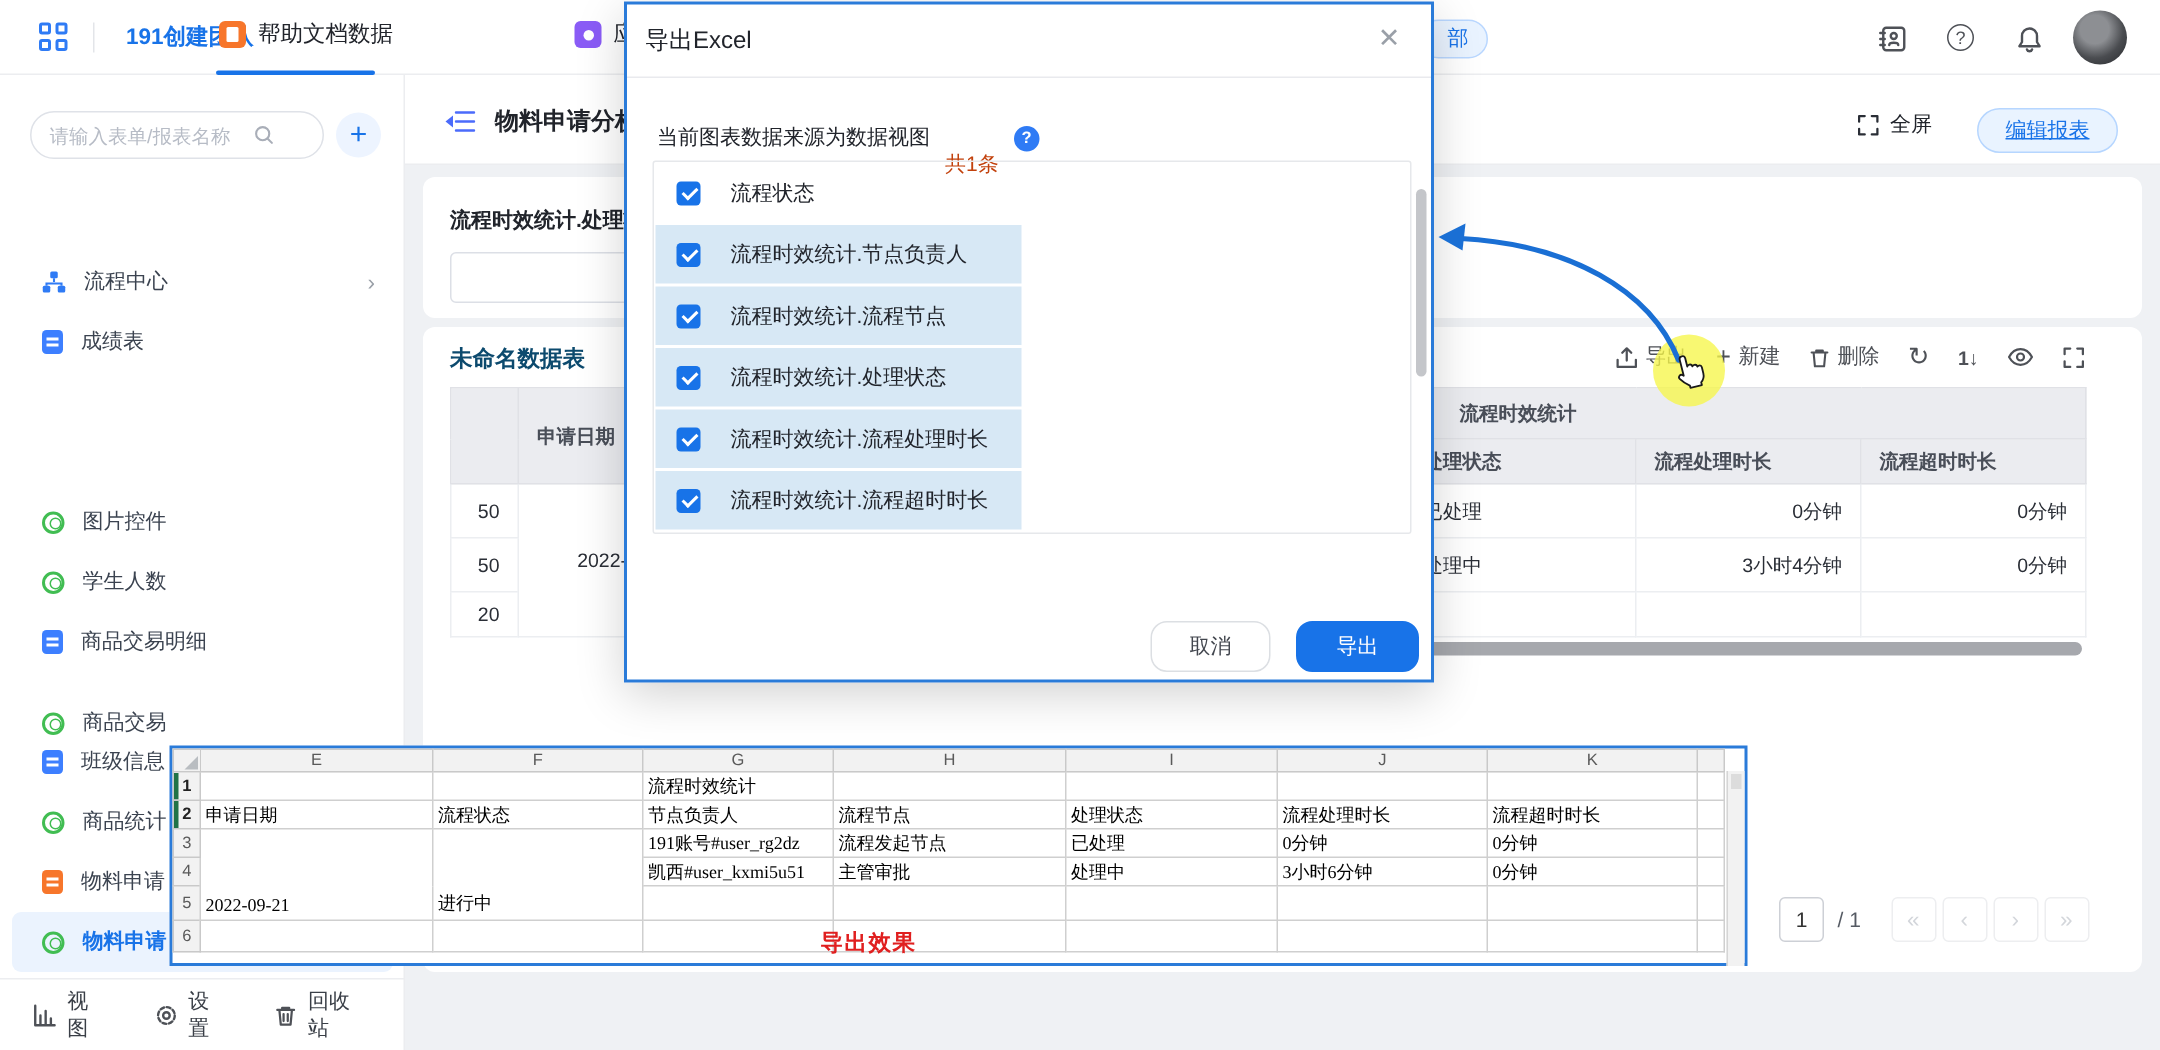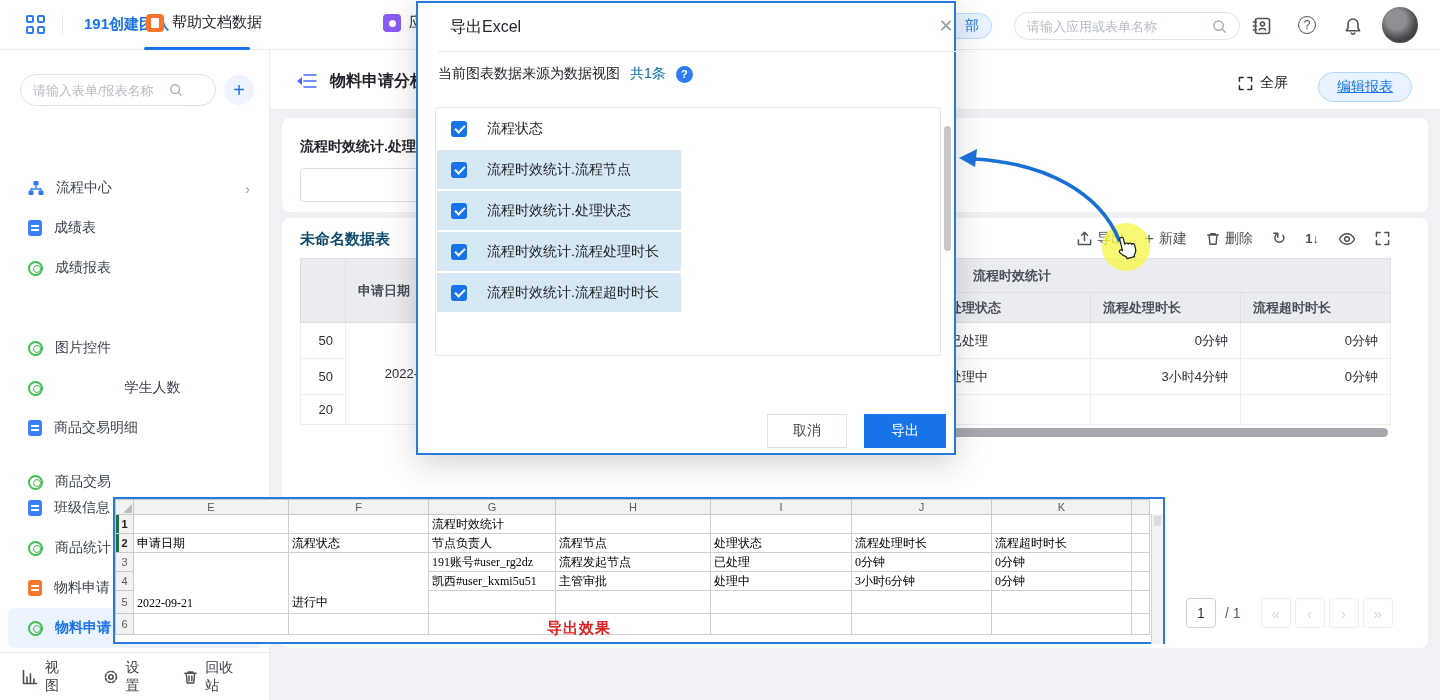--- a/index.html
+++ b/index.html
@@ -64,34 +64,34 @@
   .dt .num { text-align:right; }
   .dt th.gh { padding-left:36px; }
   .hscroll { position:absolute; left:668px; top:210px; width:438px; height:9px; border-radius:5px; background:#a6a8ad; }
   .pager { position:absolute; left:904px; top:380px; display:flex; align-items:center; font-size:14px; color:#555a63; }
   .pager input { width:30px; height:30px; border:1px solid #cdd0d6; border-radius:4px; text-align:center; font-size:14px; color:#333; outline:none; font-family:inherit; }
   .pager .total { margin:0 16px 0 9px; }
   .pbtn { width:30px; height:30px; border:1px solid #edeef0; border-radius:4px; background:#fff; color:#d3d6db; font-size:15px; display:flex; align-items:center; justify-content:center; margin-left:4px; }
 
   
   .modal { position:absolute; left:416px; top:1px; width:540px; height:454px; background:#fff; border:2px solid #2a7bd9; box-shadow:0 8px 30px rgba(0,0,0,.18); z-index:50; }
-  .mo-head { position:absolute; left:0; top:0; width:100%; height:49px; border-bottom:1px solid #e9eaee; display:flex; align-items:center; padding:0 12px;margin-left:20px; }
+  .mo-head { position:absolute; left:0; top:0; width:100%; height:49px; border-bottom:1px solid #e9eaee; display:flex; align-items:center; padding:0 12px; }
   .mo-title { font-size:16px; color:#21242b; }
   .mo-close { position:absolute; right:16px; top:12px; font-size:18px; color:#9aa0a8; width:24px; text-align:center; }
   .mo-info { position:absolute; left:20px; top:62px; display:flex; align-items:center; gap:10px; font-size:14px; color:#21242b; }
-  .mo-count { color:#0369a1; }
+  .mo-count { color:#c2410c;margin-top:36px; }
   .mo-help { width:17px; height:17px; border-radius:50%; background:#2f7bf5; color:#fff; font-size:11px; display:flex; align-items:center; justify-content:center; font-weight:bold; }
   .mo-list { position:absolute; left:17px; top:104px; width:506px; height:249px; border:1px solid #e6e8eb; border-radius:2px; overflow:hidden; }
   .mo-row { position:relative; height:41px; display:flex; align-items:center; padding-left:15px; gap:20px; font-size:14px; color:#21242b; }
   .mo-row .hl { position:absolute; left:1px; top:1px; width:244px; height:39px; background:#d7e8f5; z-index:0; }
   .mo-row > * { position:relative; z-index:1; }
   .cbx { width:16px; height:16px; background:#1873e8; border-radius:3px; position:relative; flex:0 0 auto; }
   .cbx::after { content:""; position:absolute; left:3.5px; top:4px; width:8px; height:4px; border-left:2px solid #fff; border-bottom:2px solid #fff; transform:rotate(-45deg); }
   .mo-scroll { position:absolute; right:3px; top:123px; width:7px; height:125px; background:#c4c6ca; border-radius:4px; }
-  .mo-btn { position:absolute; top:411px; height:34px; border-radius:0; font-size:14px; display:flex; align-items:center; justify-content:center; }
+  .mo-btn { position:absolute; top:411px; height:34px; border-radius:11px; font-size:14px; display:flex; align-items:center; justify-content:center; }
   .mo-cancel { left:349px; width:80px; background:#fff; border:1px solid #dcdfe3; color:#42464e; }
   .mo-export { left:446px; width:82px; background:#1873e8; color:#fff; border:1px solid #1873e8; }
 
   
   .excel { position:absolute; left:113px; top:497px; width:1052px; height:147px; background:#fff; border:2px solid #2a7bd9; z-index:60; }
   table.xl { border-collapse:collapse; font-family:"Liberation Serif","DejaVu Serif",serif; font-size:12px; color:#000; table-layout:fixed; }
   .xl th { background:#f2f2f2; border:1px solid #c9c9c9; color:#5a5a5a; font-weight:normal; font-size:11px; text-align:center; font-family:"Liberation Sans",sans-serif; }
   .xl td { border:1px solid #cfcfcf; padding:0 3px; white-space:nowrap; overflow:hidden; height:19px; }
   .xl td.ovf { overflow:visible; }
   .xl th.sel { box-shadow:inset 3px 0 0 #217346; font-weight:bold; color:#222; }
@@ -125,27 +125,20 @@
       <span>帮助文档数据</span>
     </div>
     <div class="tab-underline"></div>
     <div class="tab" style="left:383px;">
       <span class="sq purple"></span>
       <span>应用</span>
     </div>
     <div class="pill-part">
         <span>部</span>
       </div>
-    <div class="gsearch">
-      <input placeholder="请输入应用或表单名称" style="">
-      <svg width="15" height="15" viewBox="0 0 16 16">
-          <circle class="ln" cx="7" cy="7" r="5" style="stroke:#a9aeb8"></circle>
-          <path class="ln" d="M11 11 L14 14" style="stroke:#a9aeb8"></path>
-        </svg>
-    </div>
     <svg class="tb-ic" style="left:1252px;" viewBox="0 0 20 20">
         <rect class="ln" x="3.5" y="2.5" width="14" height="15" rx="2"></rect>
         <path class="ln" d="M1.5 6 h3 M1.5 10 h3 M1.5 14 h3"></path>
         <circle class="ln" cx="10.5" cy="8" r="2"></circle>
         <path class="ln" d="M7.5 14 c0-2 6-2 6 0"></path>
       </svg>
     <div class="tb-ic qmark" style="left:1298px;">?</div>
     <svg class="tb-ic" style="left:1343px;" viewBox="0 0 20 20">
         <path class="ln" d="M10 3 a5 5 0 0 0 -5 5 v4 l-1.7 2.8 h13.4 L15 12 v-4 a5 5 0 0 0 -5 -5 z"></path>
         <path class="ln" d="M8.3 17 a1.8 1.8 0 0 0 3.4 0"></path>
@@ -172,29 +165,25 @@
           <rect x="10.5" y="10.5" width="5" height="4.5" rx="1" fill="#2f7bf5"></rect>
           <path d="M8 5.5 v2.5 M3 10.5 v-1.5 h10 v1.5" fill="none" stroke="#2f7bf5" stroke-width="1.4"></path>
         </svg>
       <span class="lbl">流程中心</span>
       <span class="chev">›</span>
     </div>
     <div class="s-item" style="top:158px;">
         <span class="ic-doc"></span>
         <span class="lbl">成绩表</span>
       </div>
-    <div class="s-item" style="top:198px;">
-        <span class="ic-report"></span>
-        <span class="lbl">成绩报表</span>
-      </div>
     <div class="s-item" style="top:278px;">
         <span class="ic-report"></span>
         <span class="lbl">图片控件</span>
       </div>
-    <div class="s-item" style="top:318px;text-align:center;">
+    <div class="s-item" style="top:318px;">
         <span class="ic-report"></span>
         <span class="lbl">学生人数</span>
       </div>
     <div class="s-item" style="top:358px;">
         <span class="ic-doc"></span>
         <span class="lbl">商品交易明细</span>
       </div>
     <div class="s-item" style="top:412px;">
         <span class="ic-report"></span>
         <span class="lbl">商品交易</span>
@@ -377,20 +366,25 @@
       <span class="mo-help">?</span>
     </div>
     <div class="mo-list">
       <div class="mo-row">
         <span class="cbx"></span>
         <span>流程状态</span>
       </div>
       <div class="mo-row">
           <div class="hl"></div>
         <span class="cbx"></span>
+        <span>流程时效统计.节点负责人</span>
+      </div>
+      <div class="mo-row">
+          <div class="hl"></div>
+        <span class="cbx"></span>
         <span>流程时效统计.流程节点</span>
       </div>
       <div class="mo-row">
           <div class="hl"></div>
         <span class="cbx"></span>
         <span>流程时效统计.处理状态</span>
       </div>
       <div class="mo-row">
           <div class="hl"></div>
         <span class="cbx"></span>

